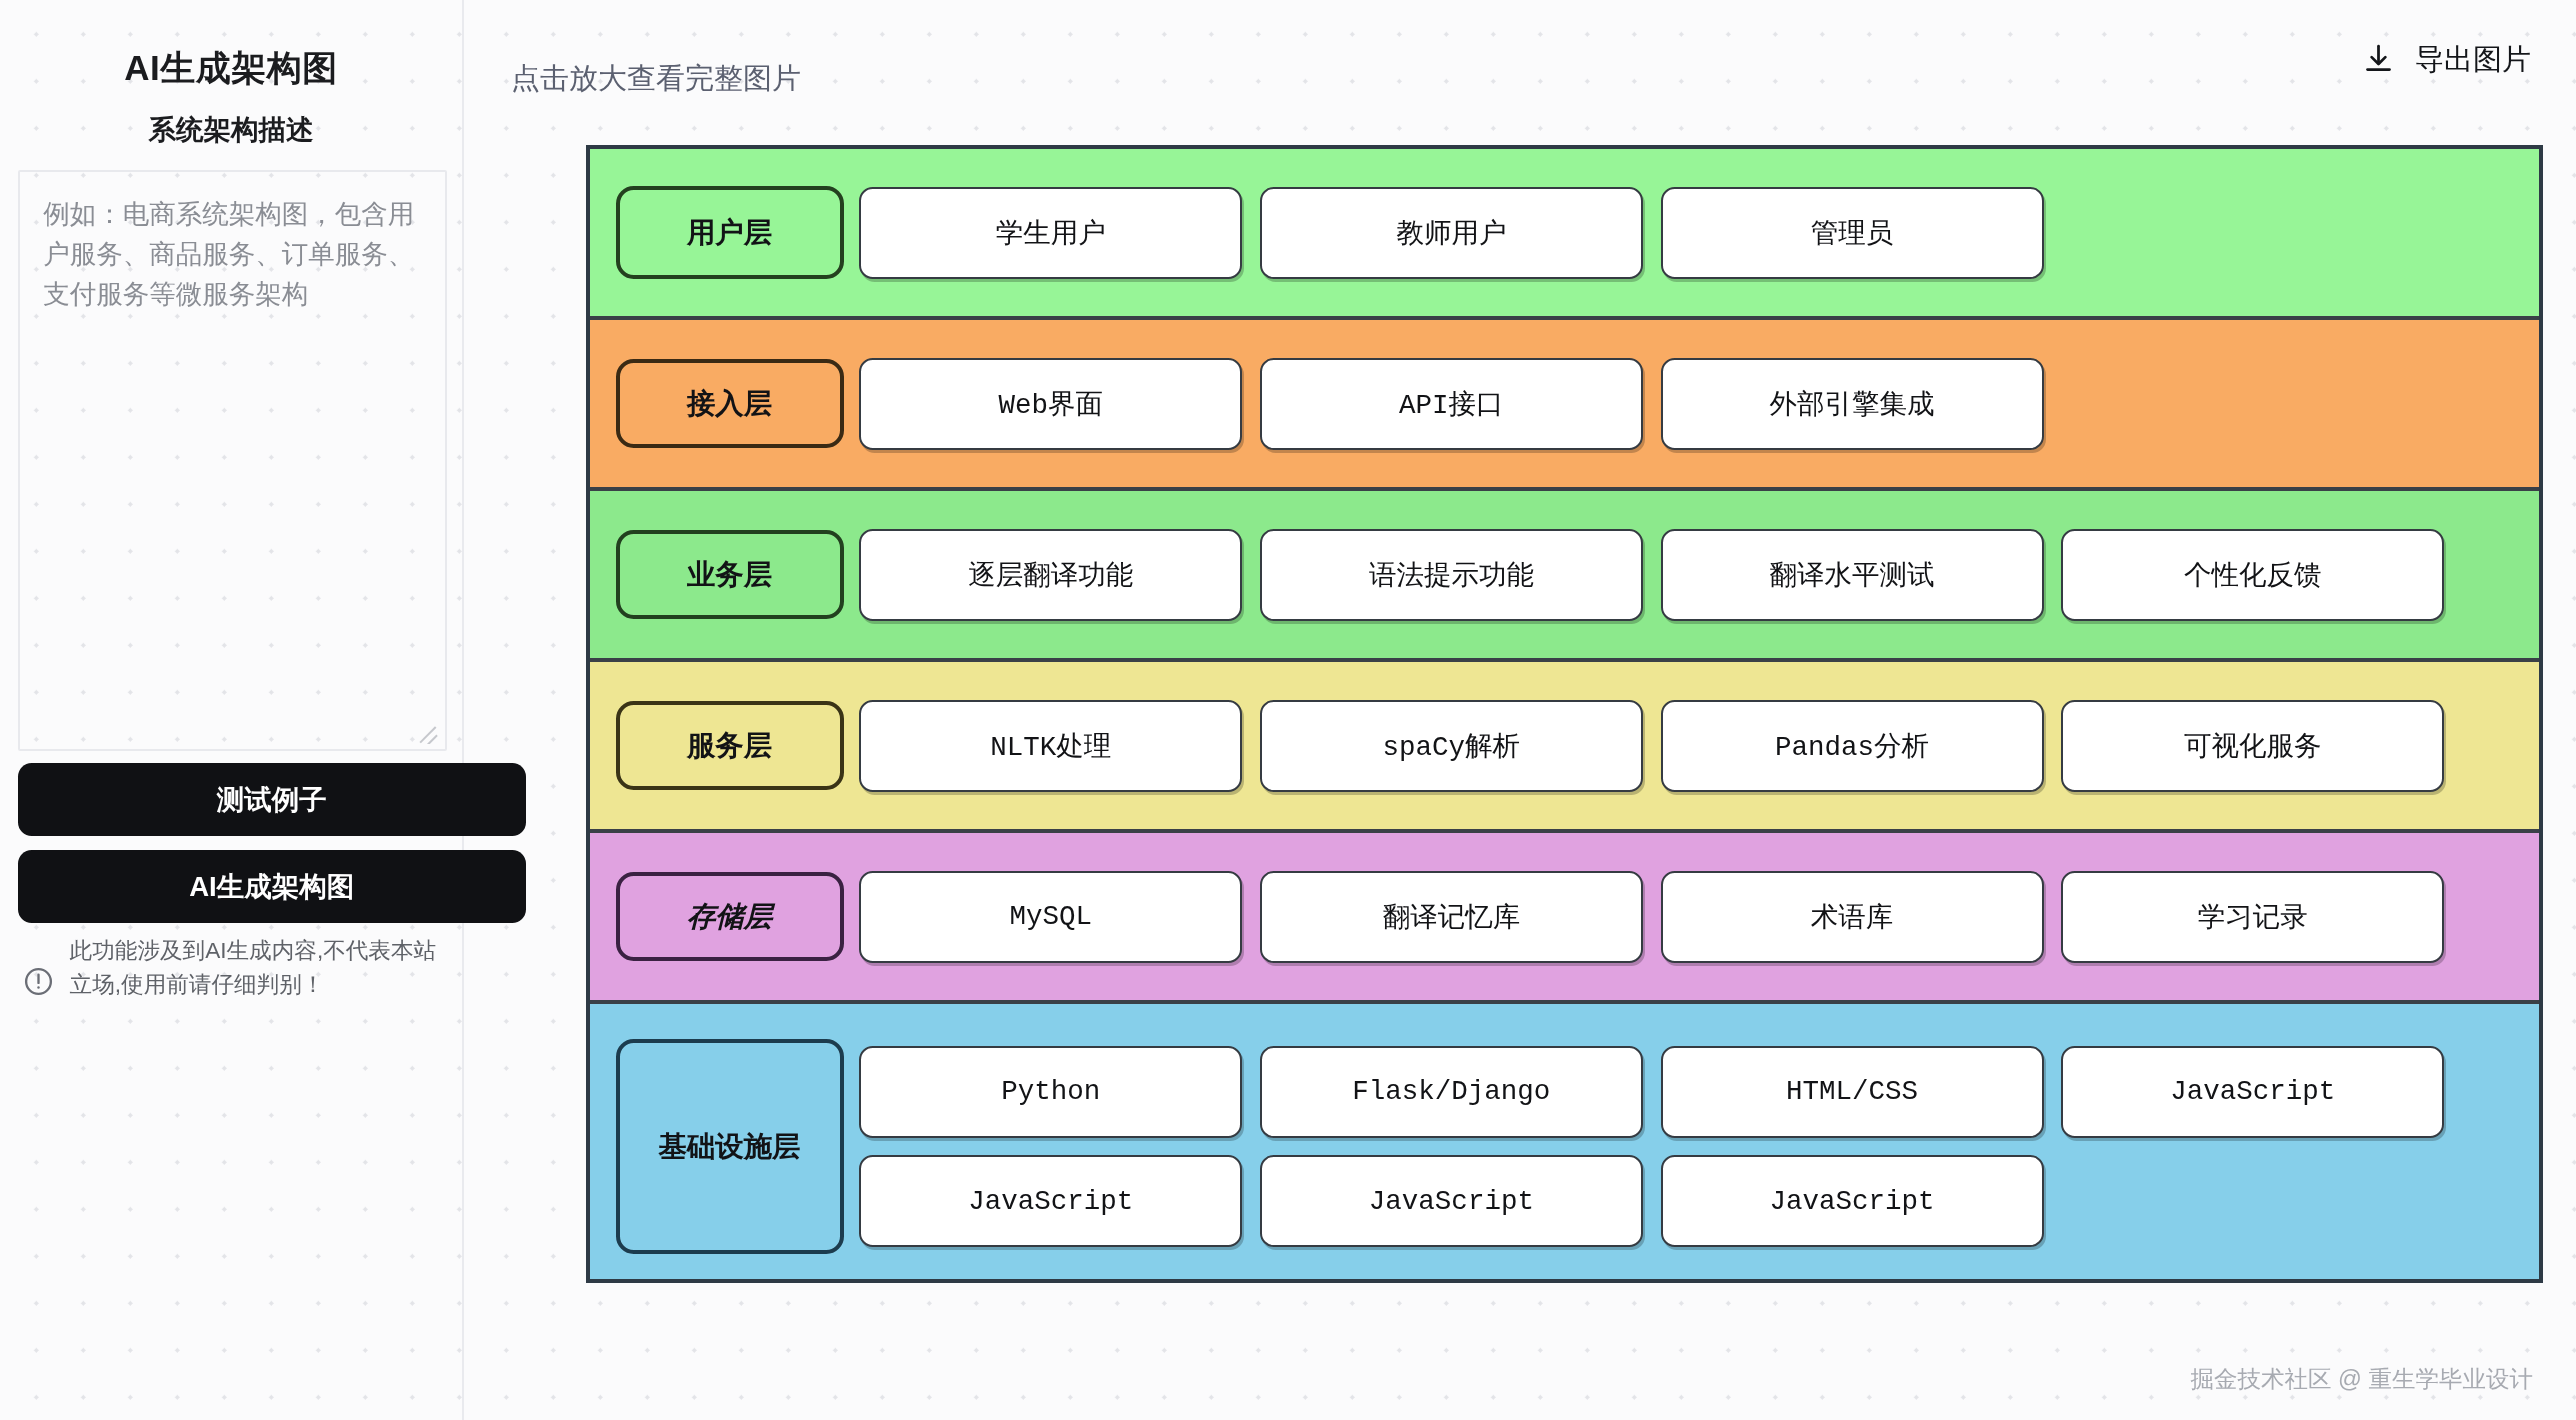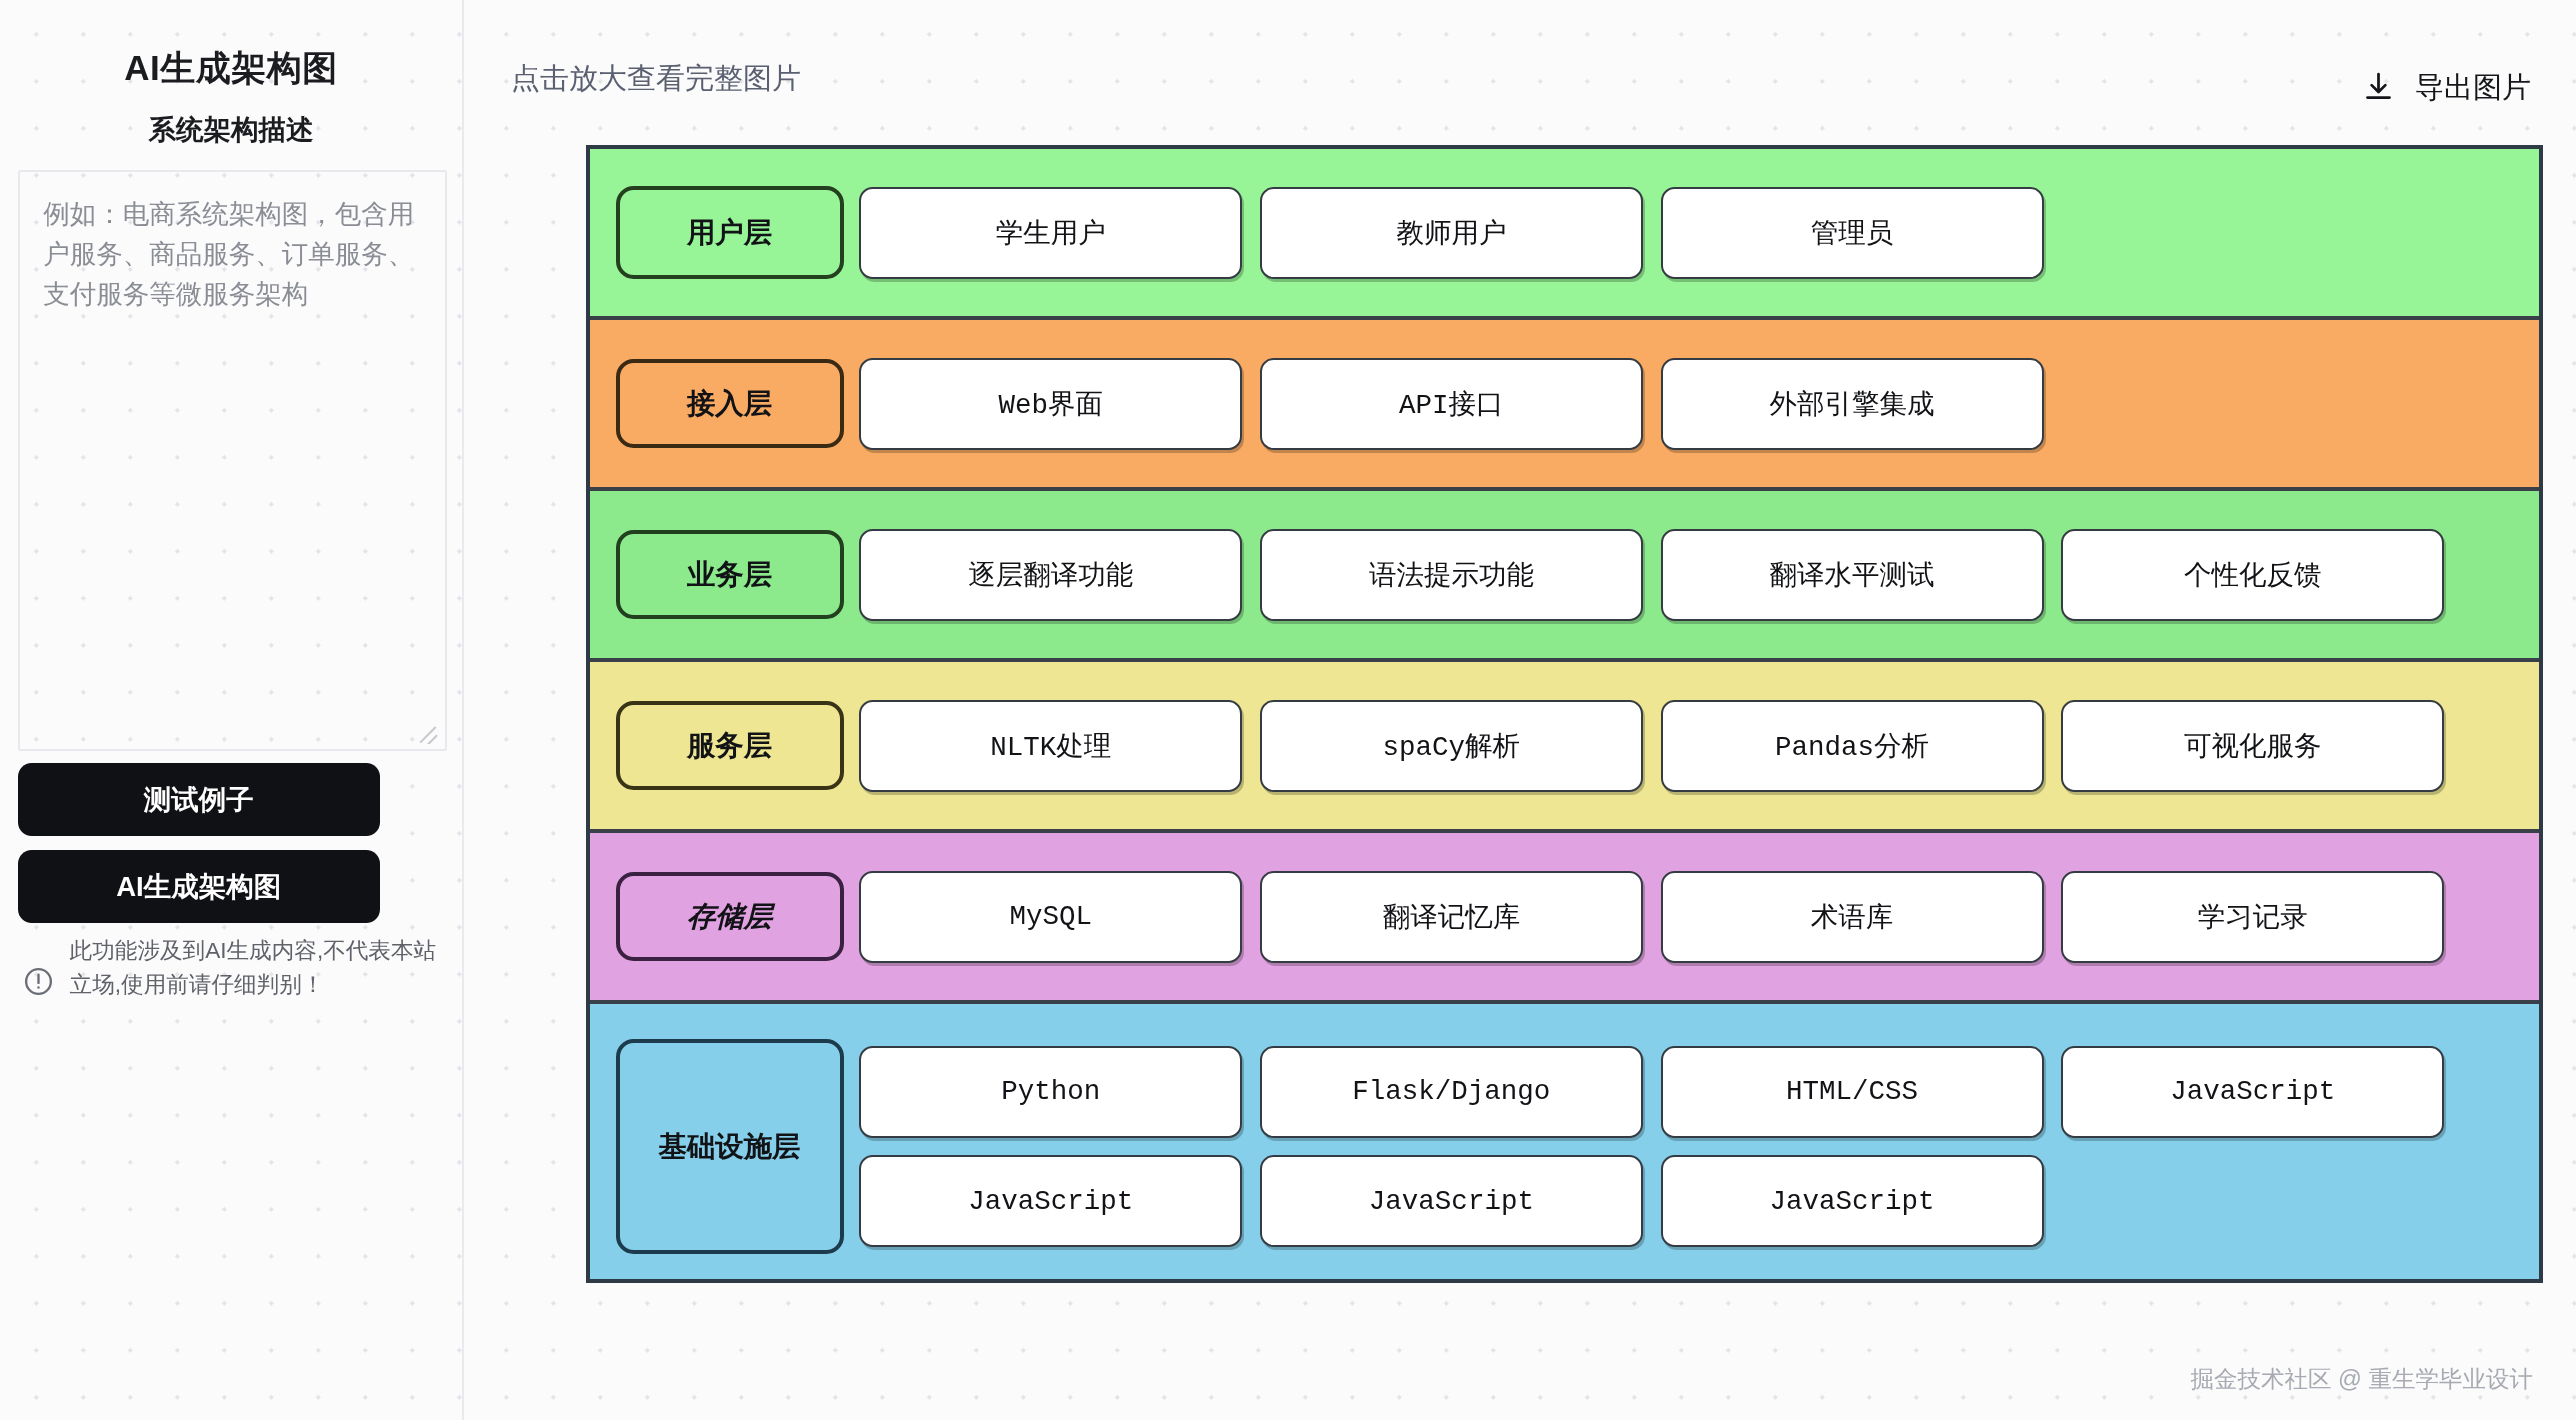--- a/index.html
+++ b/index.html
@@ -66,21 +66,21 @@
     background: #c6c8cd;
     height: 2px;
     transform-origin: center;
   }
   .resize-grip span.g1 { width: 21.6px; right: 1px; bottom: 7.8px; transform: rotate(-45deg); }
   .resize-grip span.g2 { width: 12.8px; right: 1px; bottom: 2.9px; transform: rotate(-45deg); }
 
   .btn-dark {
     position: absolute;
     left: 17.7px;
-    width: 362px; height: 73px;
+    width: 508px; height: 73px;
     background: #101114;
     color: #ffffff;
     border: none;
     border-radius: 13.7px;
     font-size: 27.5px;
     font-weight: 600;
     font-family: inherit;
     cursor: pointer;
     display: flex; align-items: center; justify-content: center;
   }
@@ -105,21 +105,21 @@
 
   
   .hint-text {
     position: absolute;
     left: 511px; top: 59px;
     font-size: 29px;
     color: #5b6070;
   }
   #export-btn {
     position: absolute;
-    right: 45px; top: 68px;
+    right: 45px; top: 40px;
     display: flex; align-items: center; gap: 19.6px;
     background: none; border: none; cursor: pointer;
     font-family: inherit;
   }
   #export-btn .label {
     font-size: 29px;
     font-weight: 500;
     color: #14161a;
   }
 

